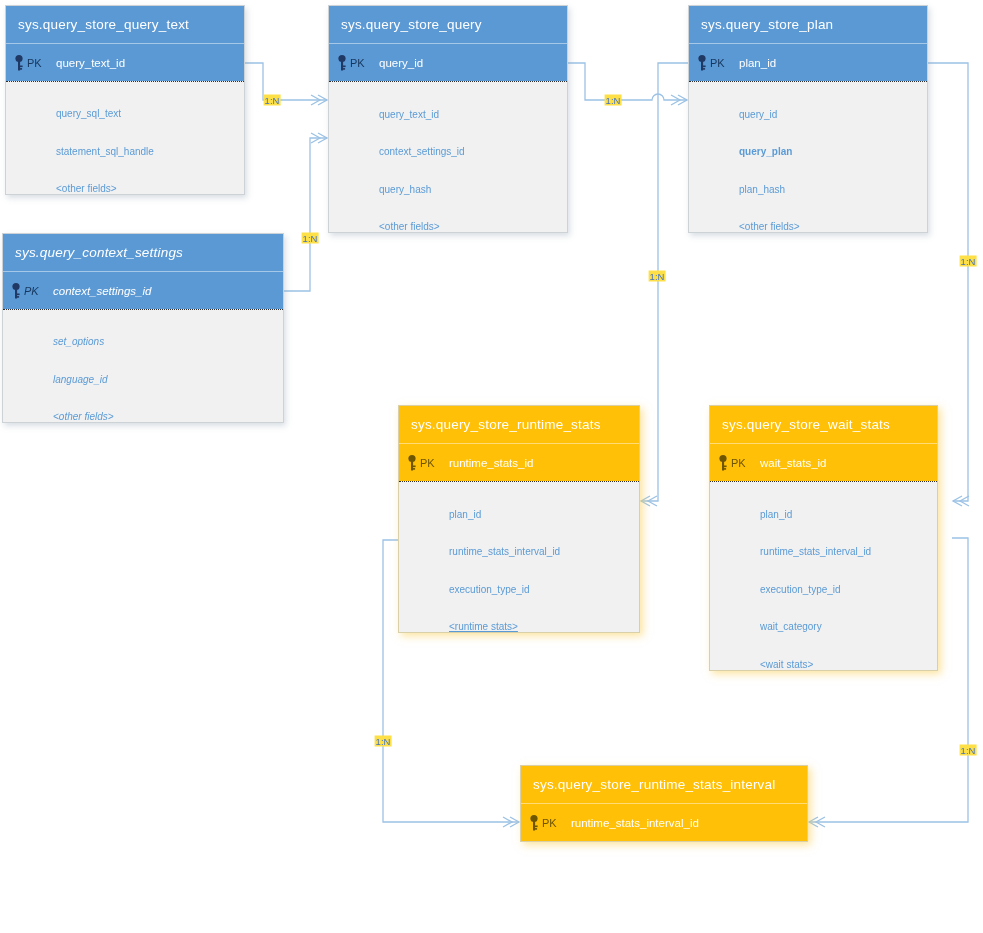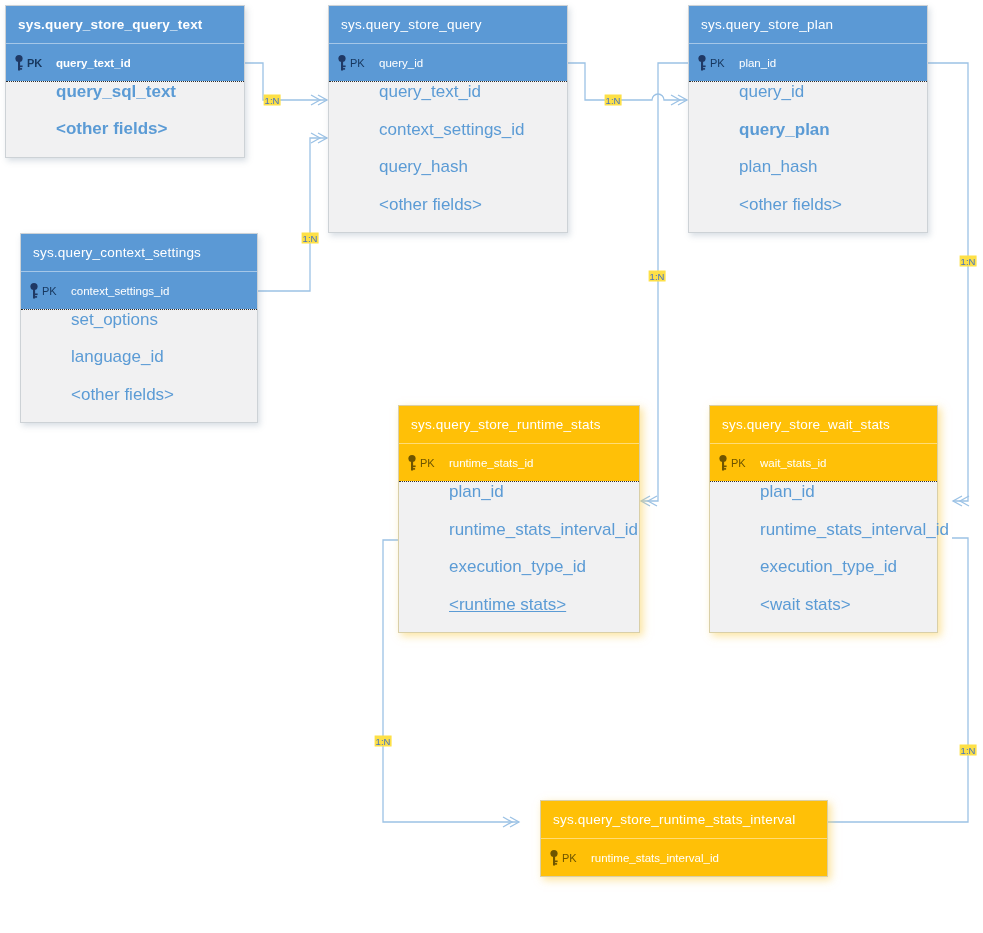--- a/index.html
+++ b/index.html
@@ -28,22 +28,22 @@
   }
   .pk-icon{position:absolute;left:8px;top:50%;transform:translateY(-50%);line-height:0;}
   .blue .pk-icon svg{fill:#1f3864;}
   .orange .pk-icon svg{fill:#6e5500;}
   .pk-badge{position:absolute;left:21px;font-size:11px;}
   .blue .pk-badge{color:#17375e;}
   .orange .pk-badge{color:#6e5500;}
   .pk-field{position:absolute;left:50px;white-space:nowrap;}
   .entity-body{border-top:1.5px dotted #2e2e2e;}
   .field-row{
-    display:flex;align-items:flex-start;box-sizing:border-box;
-    padding-left:50px;color:#5b9bd5;font-size:17px;white-space:nowrap;
+    display:flex;align-items:flex-end;box-sizing:border-box;
+    padding-left:50px;color:#5b9bd5;font-size:10px;white-space:nowrap;
   }
   .rel-label{
     position:absolute;transform:translate(-50%,-50%);
     background:#fde047;color:#4472c4;font-size:9.5px;line-height:11px;
     padding:0 1px;white-space:nowrap;
   }
 </style>
 </head>
 <body>
 
@@ -64,35 +64,38 @@
       <path d="M928 63 L968 63 L968 501 L953 501" fill="none" stroke="#9cc2e5" stroke-width="1.3"></path>
       <path d="M962 496 L953 501 L962 506" fill="none" stroke="#9cc2e5" stroke-width="1.3"></path>
       <path d="M969 496 L960 501 L969 506" fill="none" stroke="#9cc2e5" stroke-width="1.3"></path>
       <path d="M398 540 L383 540 L383 822 L519 822" fill="none" stroke="#9cc2e5" stroke-width="1.3"></path>
       <path d="M510 817 L519 822 L510 827" fill="none" stroke="#9cc2e5" stroke-width="1.3"></path>
       <path d="M503 817 L512 822 L503 827" fill="none" stroke="#9cc2e5" stroke-width="1.3"></path>
       <path d="M952 538 L968 538 L968 822 L809 822" fill="none" stroke="#9cc2e5" stroke-width="1.3"></path>
       <path d="M818 817 L809 822 L818 827" fill="none" stroke="#9cc2e5" stroke-width="1.3"></path>
       <path d="M825 817 L816 822 L825 827" fill="none" stroke="#9cc2e5" stroke-width="1.3"></path>
     </svg>
-<div class="entity blue" style="left: 5px; top: 5px; width: 240px; font-weight: bold;">
+<div class="entity blue" style="left: 5px; top: 5px; width: 240px;">
       <div class="entity-header">sys.query_store_query_text</div>
       <div class="pk-row">
         <div class="pk-icon"><svg width="10" height="17" viewBox="0 0 10 17">
             <circle cx="5" cy="4" r="3.6"></circle>
             <rect x="4" y="6.5" width="2.1" height="9.5"></rect>
             <rect x="6" y="11" width="2.6" height="1.6"></rect>
             <rect x="6" y="13.6" width="2.1" height="1.6"></rect>
           </svg></div>
         <div class="pk-badge">PK</div>
         <div class="pk-field">query_text_id</div>
       </div>
       <div class="entity-body">
         <div class="field-row" style="height: 37.3px;">
           <div>query_sql_text</div>
+        </div>
+        <div class="field-row" style="height: 37.3px;">
+          <div>statement_sql_handle</div>
         </div>
         <div class="field-row" style="height: 37.3px;">
           <div>&lt;other fields&gt;</div>
         </div>
       </div>
     </div>
     <div class="entity blue" style="left: 328px; top: 5px; width: 240px;">
       <div class="entity-header">sys.query_store_query</div>
       <div class="pk-row">
         <div class="pk-icon"><svg width="10" height="17" viewBox="0 0 10 17">
@@ -139,21 +142,21 @@
           <div>query_plan</div>
         </div>
         <div class="field-row" style="height: 37.5px;">
           <div>plan_hash</div>
         </div>
         <div class="field-row" style="height: 37.5px;">
           <div>&lt;other fields&gt;</div>
         </div>
       </div>
     </div>
-    <div class="entity blue" style="left: 20px; top: 233px; width: 238px;">
+    <div class="entity blue" style="left: 2px; top: 233px; width: 282px; font-style: italic;">
       <div class="entity-header">sys.query_context_settings</div>
       <div class="pk-row">
         <div class="pk-icon"><svg width="10" height="17" viewBox="0 0 10 17">
             <circle cx="5" cy="4" r="3.6"></circle>
             <rect x="4" y="6.5" width="2.1" height="9.5"></rect>
             <rect x="6" y="11" width="2.6" height="1.6"></rect>
             <rect x="6" y="13.6" width="2.1" height="1.6"></rect>
           </svg></div>
         <div class="pk-badge">PK</div>
         <div class="pk-field">context_settings_id</div>
@@ -213,25 +216,28 @@
         <div class="field-row" style="height: 37.6px;">
           <div>plan_id</div>
         </div>
         <div class="field-row" style="height: 37.6px;">
           <div>runtime_stats_interval_id</div>
         </div>
         <div class="field-row" style="height: 37.6px;">
           <div>execution_type_id</div>
         </div>
         <div class="field-row" style="height: 37.6px;">
+          <div>wait_category</div>
+        </div>
+        <div class="field-row" style="height: 37.6px;">
           <div>&lt;wait stats&gt;</div>
         </div>
       </div>
     </div>
-    <div class="entity orange" style="left: 520px; top: 800px; width: 288px; margin-left: 20px;">
+    <div class="entity orange" style="left: 520px; top: 765px; width: 288px;">
       <div class="entity-header">sys.query_store_runtime_stats_interval</div>
       <div class="pk-row">
         <div class="pk-icon"><svg width="10" height="17" viewBox="0 0 10 17">
             <circle cx="5" cy="4" r="3.6"></circle>
             <rect x="4" y="6.5" width="2.1" height="9.5"></rect>
             <rect x="6" y="11" width="2.6" height="1.6"></rect>
             <rect x="6" y="13.6" width="2.1" height="1.6"></rect>
           </svg></div>
         <div class="pk-badge">PK</div>
         <div class="pk-field">runtime_stats_interval_id</div>

